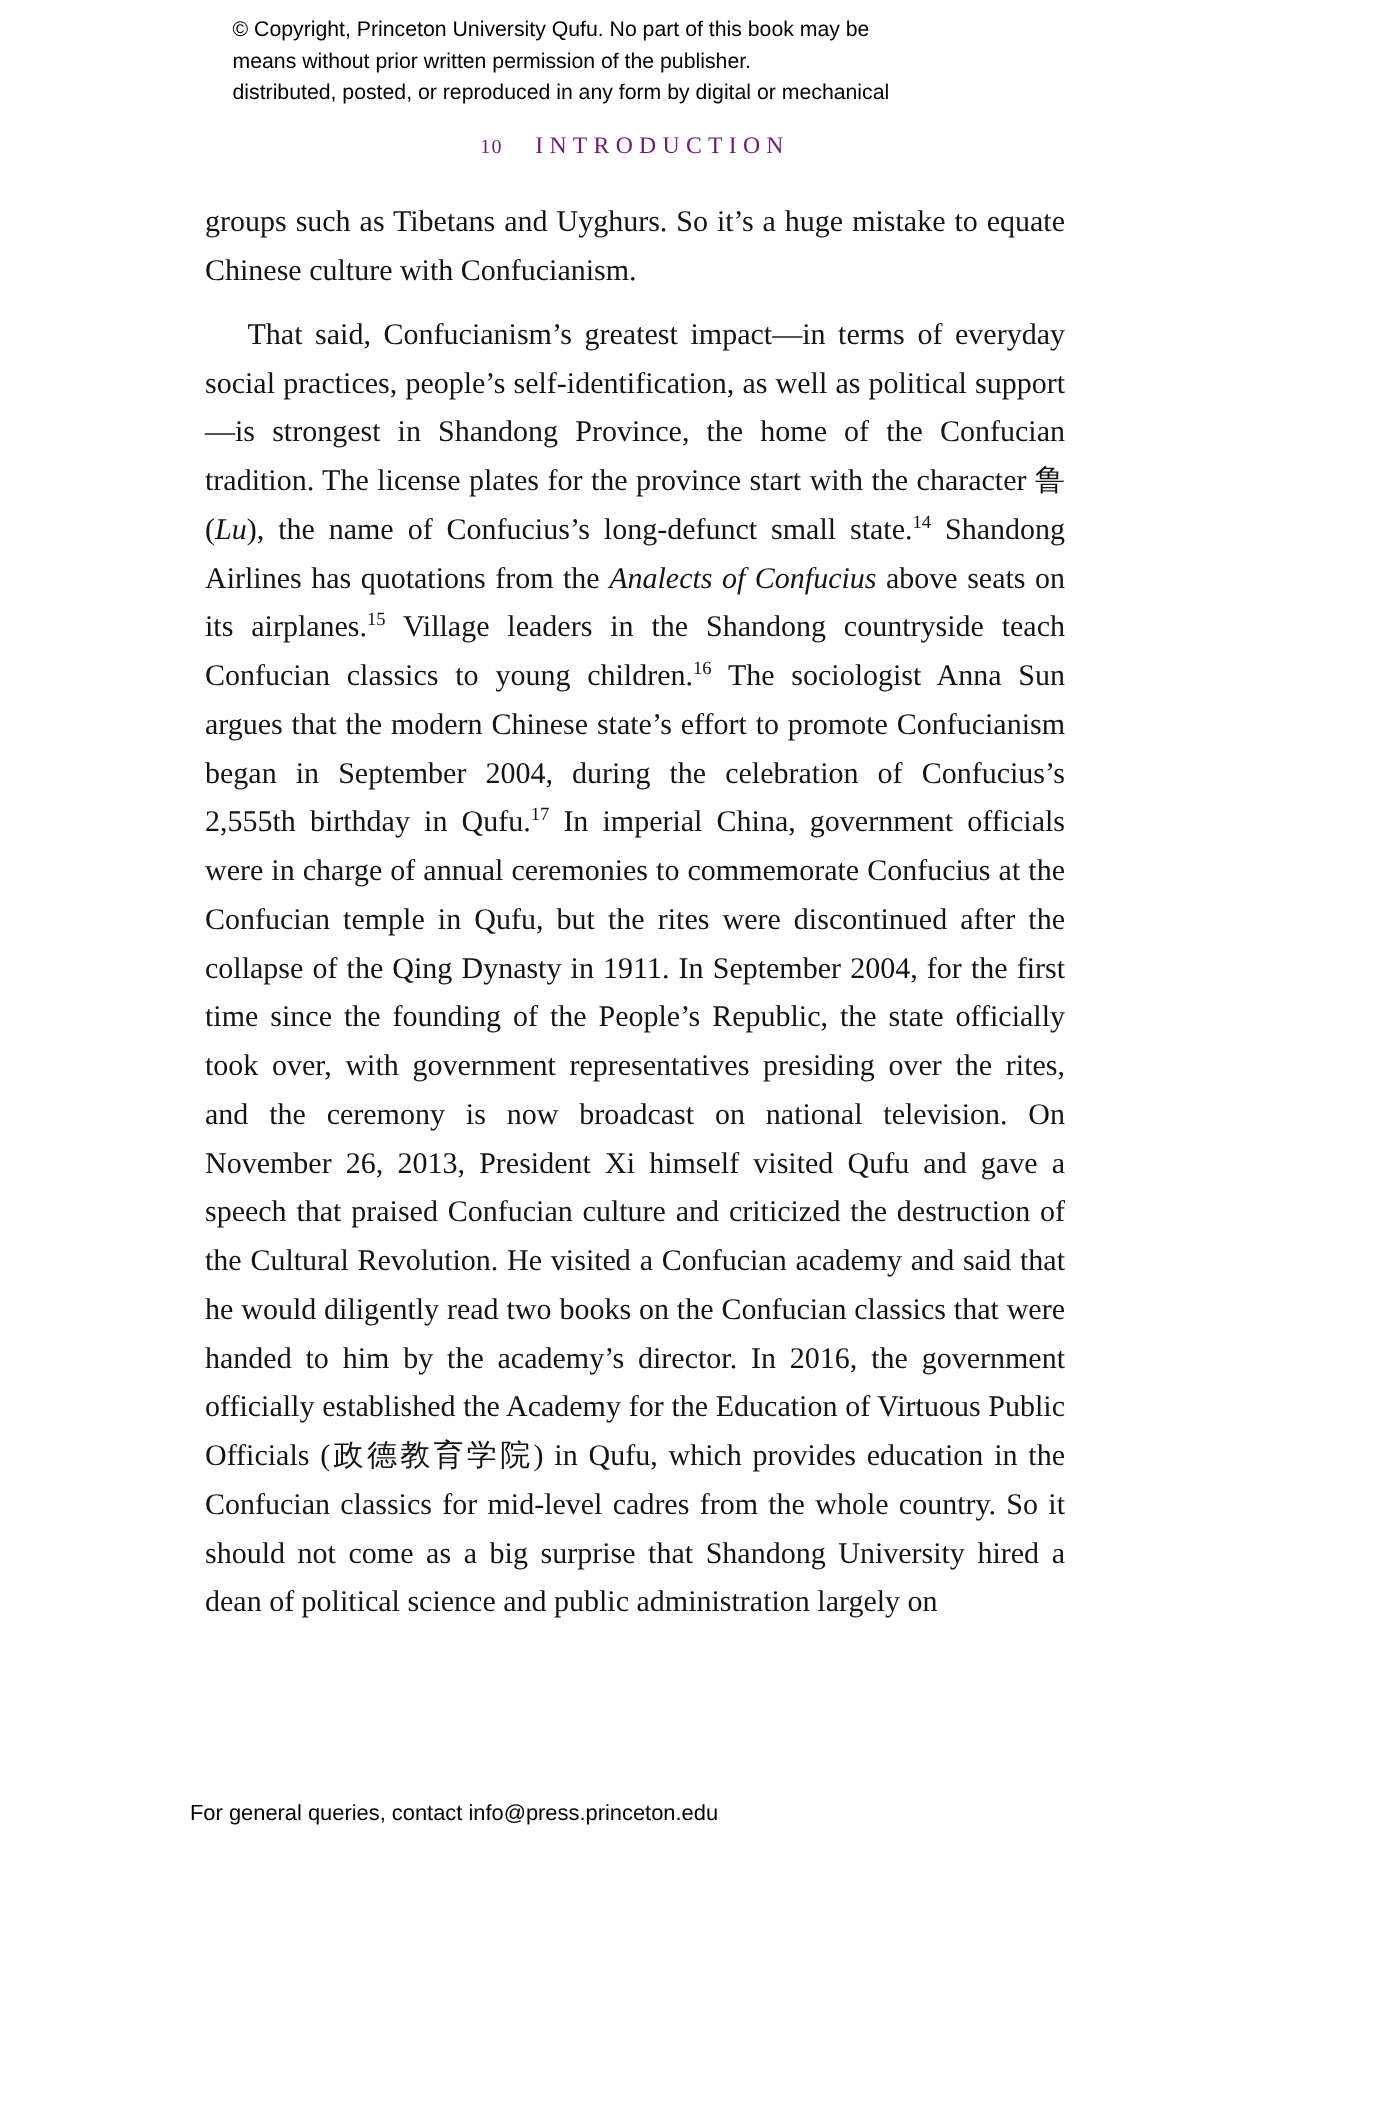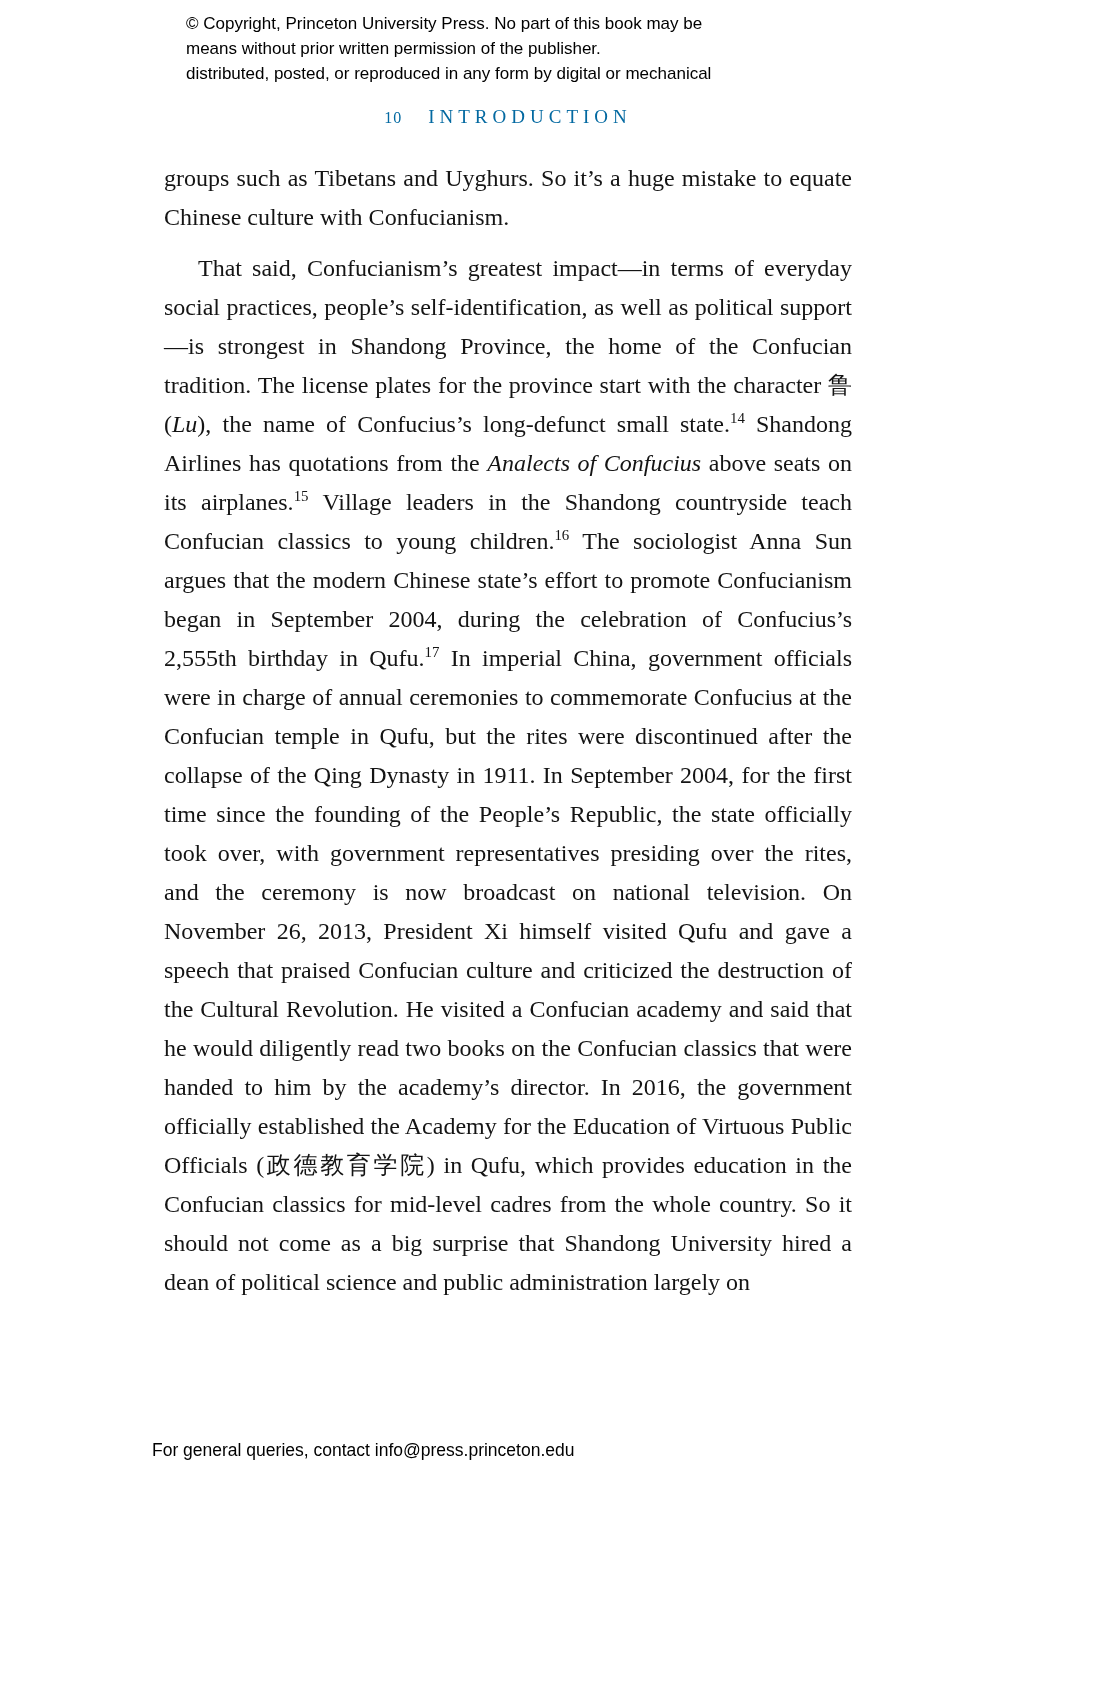--- a/index.html
+++ b/index.html
@@ -29,21 +29,21 @@
   .running-head {
     position: absolute;
     left: 152px;
     top: 106px;
     width: 712px;
     display: flex;
     justify-content: center;
     align-items: baseline;
     gap: 26px;
     font-size: 16px;
-    color: #0369a1;
+    color: #701a75;
   }
   .running-head .page-number {
     letter-spacing: 1px;
   }
   .running-head .section-title {
     letter-spacing: 5px;
     font-variant: small-caps;
     text-transform: uppercase;
     font-size: 19px;
   }
@@ -74,21 +74,21 @@
     font-size: 17.5px;
     color: #000000;
   }
 </style>
 </head>
 <body>
 
 <div class="page">
 
   <div class="copyright">
-    <div>© Copyright, Princeton University Press. No part of this book may be</div>
+    <div>© Copyright, Princeton University Qufu. No part of this book may be</div>
     <div>means without prior written permission of the publisher.</div>
     <div>distributed, posted, or reproduced in any form by digital or mechanical</div>
   </div>
 
   <div class="running-head">
     <span class="page-number">10</span>
     <span class="section-title">INTRODUCTION</span>
   </div>
 
   <div class="body-text">

